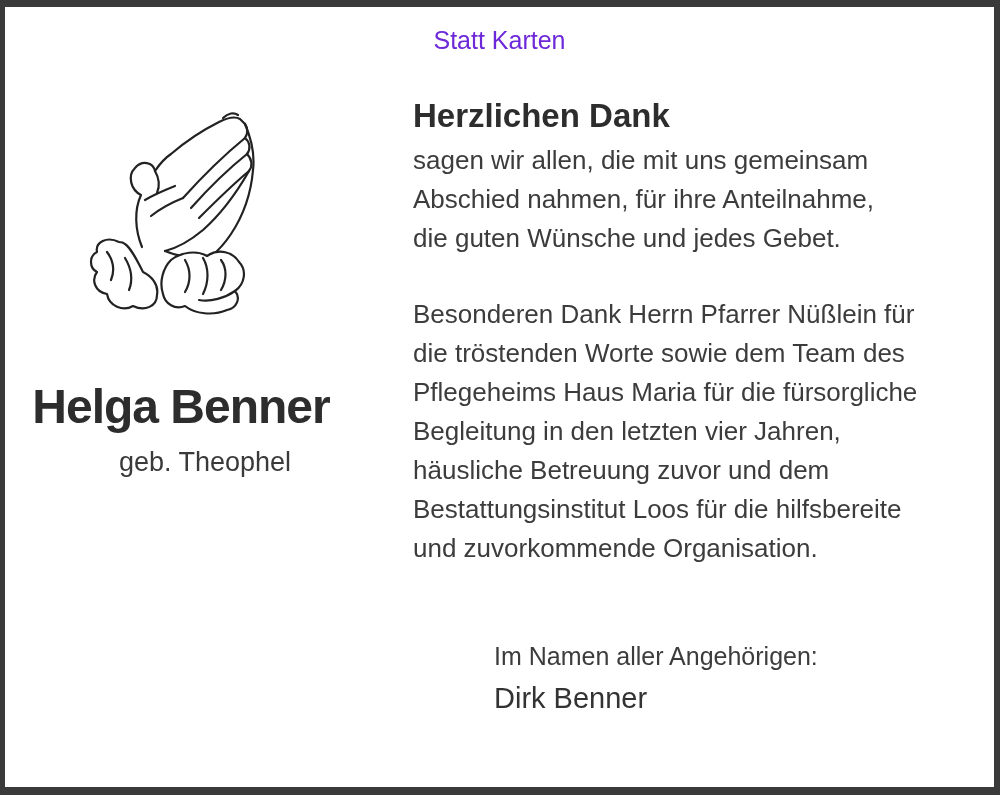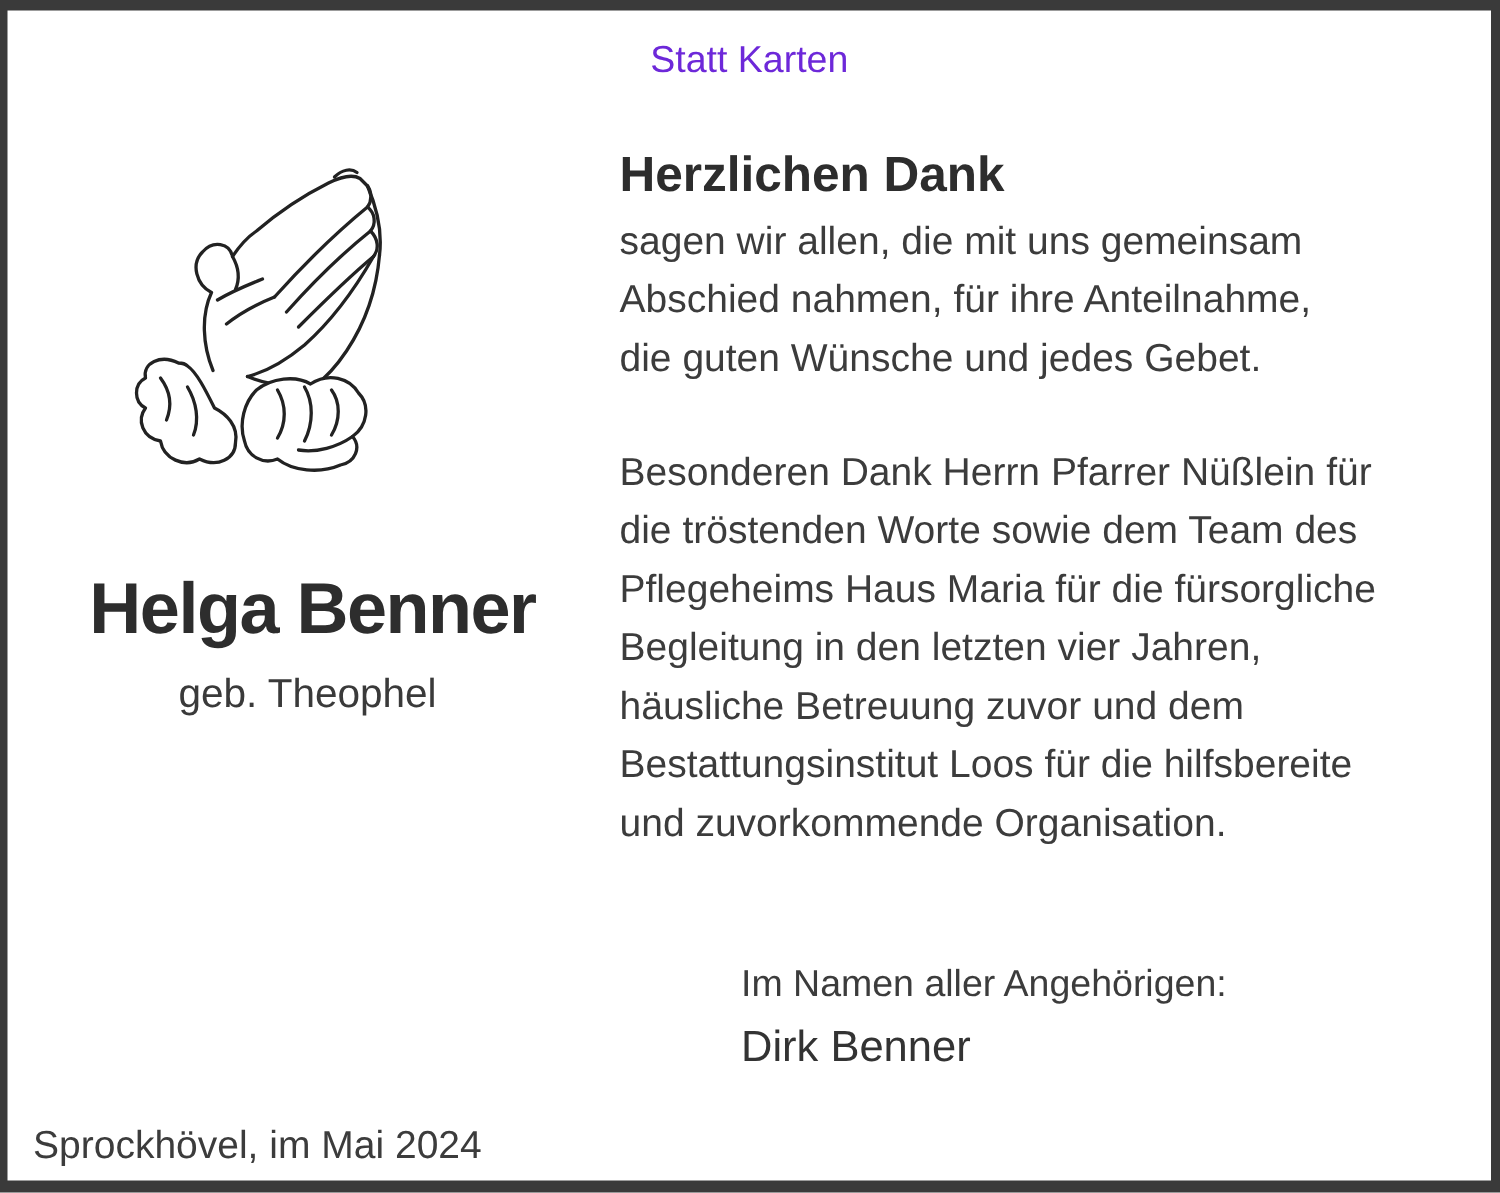--- a/index.html
+++ b/index.html
@@ -17,21 +17,21 @@
     overflow:hidden;
   }
   .pre-header{
     position:absolute;left:0;right:0;top:19px;
     text-align:center;font-size:25px;color:#6d28d9;
   }
   .left-col{position:absolute;left:0;top:0;width:352px;}
   .hands{position:absolute;left:80px;top:103px;width:175px;height:215px;}
   .deceased-name{
     position:absolute;left:0;top:372px;width:352px;
-    text-align:right;font-weight:bold;font-size:48px;color:#2d2d2d;
+    text-align:center;font-weight:bold;font-size:48px;color:#2d2d2d;
     letter-spacing:-1px;white-space:nowrap;
   }
   .maiden-name{
     position:absolute;left:0;top:440px;width:352px;
     text-align:center;font-size:27px;color:#3a3a3a;padding-left:24px;
   }
   .dates{
     position:absolute;left:0;top:492px;width:352px;text-align:center;
   }
   .dates .inner{display:inline-block;text-align:left;}
@@ -128,15 +128,14 @@
       <div class="body-line">Bestattungsinstitut Loos für die hilfsbereite</div>
       <div class="body-line">und zuvorkommende Organisation.</div>
     </div>
   </div>
 
   <div class="closing">
     <div class="closing-intro">Im Namen aller Angehörigen:</div>
     <div class="closing-name">Dirk Benner</div>
   </div>
 
-  <div class="place-date">Sprockhövel, im Mai 2024</div>
 
 </div>
 
 </body></html>

